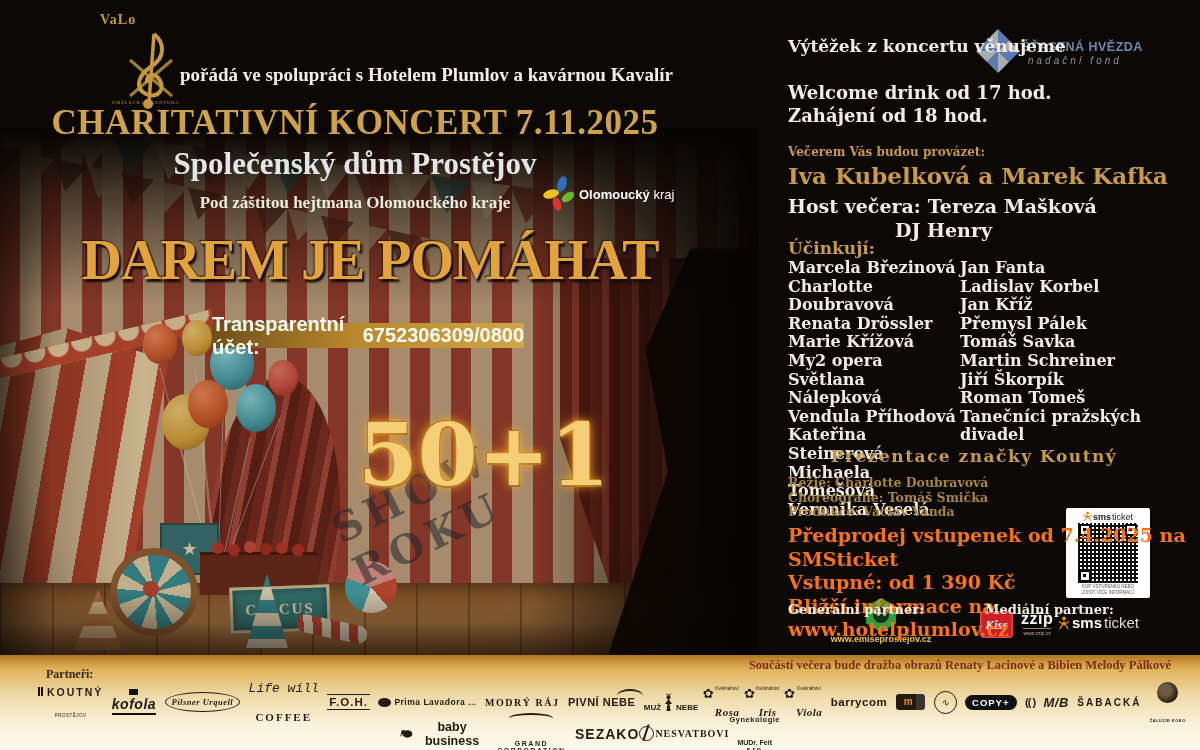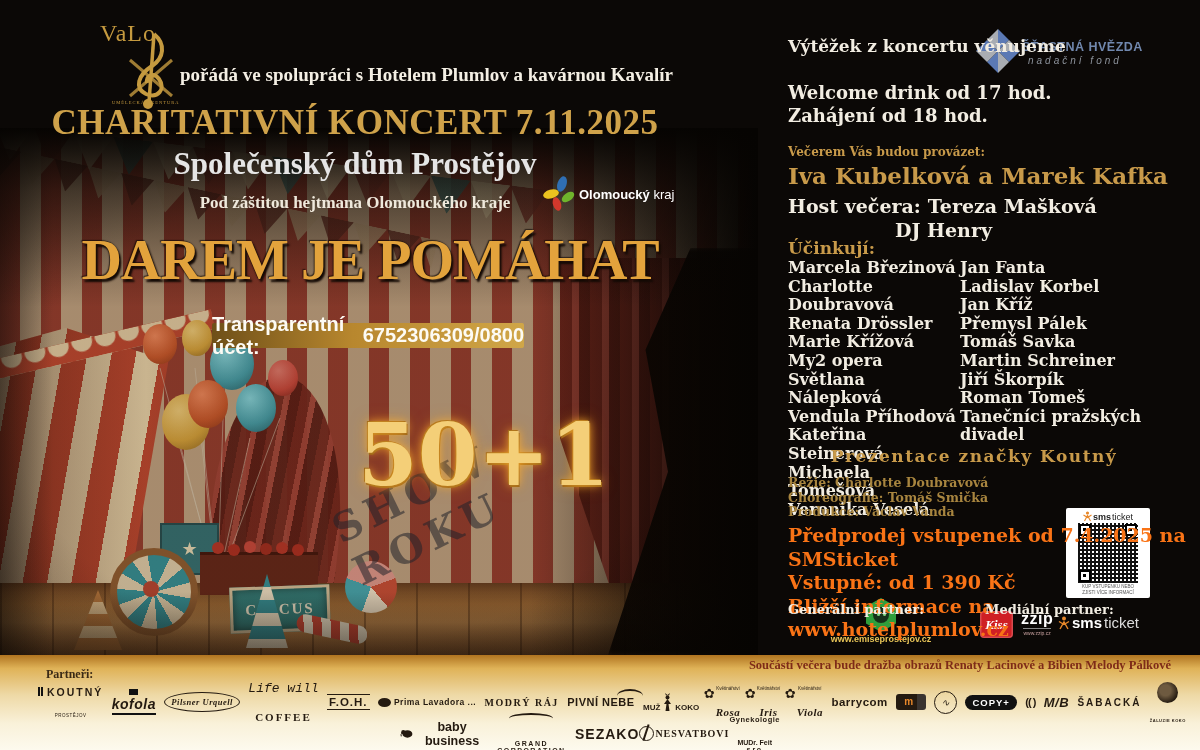--- a/index.html
+++ b/index.html
@@ -1,20 +1,20 @@
 <!DOCTYPE html>
 <html><head>
 <meta charset="utf-8">
 <style>
   html,body{margin:0;padding:0;background:#000;}
   .poster{position:relative;width:1200px;height:750px;background:#0b0806;overflow:hidden;
           font-family:"Liberation Serif",serif;}
   .abs{position:absolute;}
   
-  .valo-title{left:100px;top:20px;color:#c59a3f;font-size:24px;font-weight:normal;letter-spacing:1px;z-index:10;}
+  .valo-title{left:100px;top:12px;color:#c59a3f;font-size:14px;font-weight:bold;letter-spacing:1px;z-index:10;}
   .valo-clef{left:120px;top:30px;z-index:10;}
   .valo-sub{left:112px;top:100px;color:#c59a3f;font-size:4.5px;letter-spacing:1px;z-index:10;}
   .coop{left:180px;top:64px;width:520px;color:#f4efe4;font-size:19px;font-weight:bold;z-index:10;}
   .title{left:25px;top:103px;width:660px;text-align:center;color:#cfa24a;font-size:35px;font-weight:bold;letter-spacing:.5px;z-index:10;}
   .venue{left:25px;top:146px;width:660px;text-align:center;color:#e5e5e5;font-size:31px;font-weight:bold;z-index:10;}
   .patron{left:95px;top:193px;width:520px;text-align:center;color:#efe9dc;font-size:17px;font-weight:bold;z-index:10;}
   .region{left:543px;top:176px;display:flex;align-items:center;gap:4px;z-index:10;}
   .region-text{color:#fff;font-family:"Liberation Sans",sans-serif;font-size:13px;}
   .region-text b{font-weight:800;}
   
@@ -388,21 +388,21 @@
           <span class="cloud"></span>
           <span class="main">PIVNÍ NEBE</span>
         </div>
       <div class="lg p-muz">
           <span class="main">MUŽ</span>
         <svg width="11" height="20" viewBox="0 0 11 20">
             <polygon points="3,1 5.5,3 8,1 7,3.5 4,3.5" fill="#241a10"></polygon>
             <circle cx="5.5" cy="5.5" r="2" fill="#241a10"></circle>
             <path d="M5.5 7 L2 12 L4.5 12 L3.5 19 L7.5 19 L6.5 12 L9 12 Z" fill="#241a10"></path>
           </svg>
-        <span class="sub">KOKO</span>
+        <span class="sub">NEBE</span>
         </div>
       <div class="lg p-flower">
           <span class="glyph">✿</span>
           <span class="top">Květinářství</span>
           <span class="main">Rosa</span>
         </div>
       <div class="lg p-flower">
           <span class="glyph">✿</span>
           <span class="top">Květinářství</span>
           <span class="main">Iris</span>

